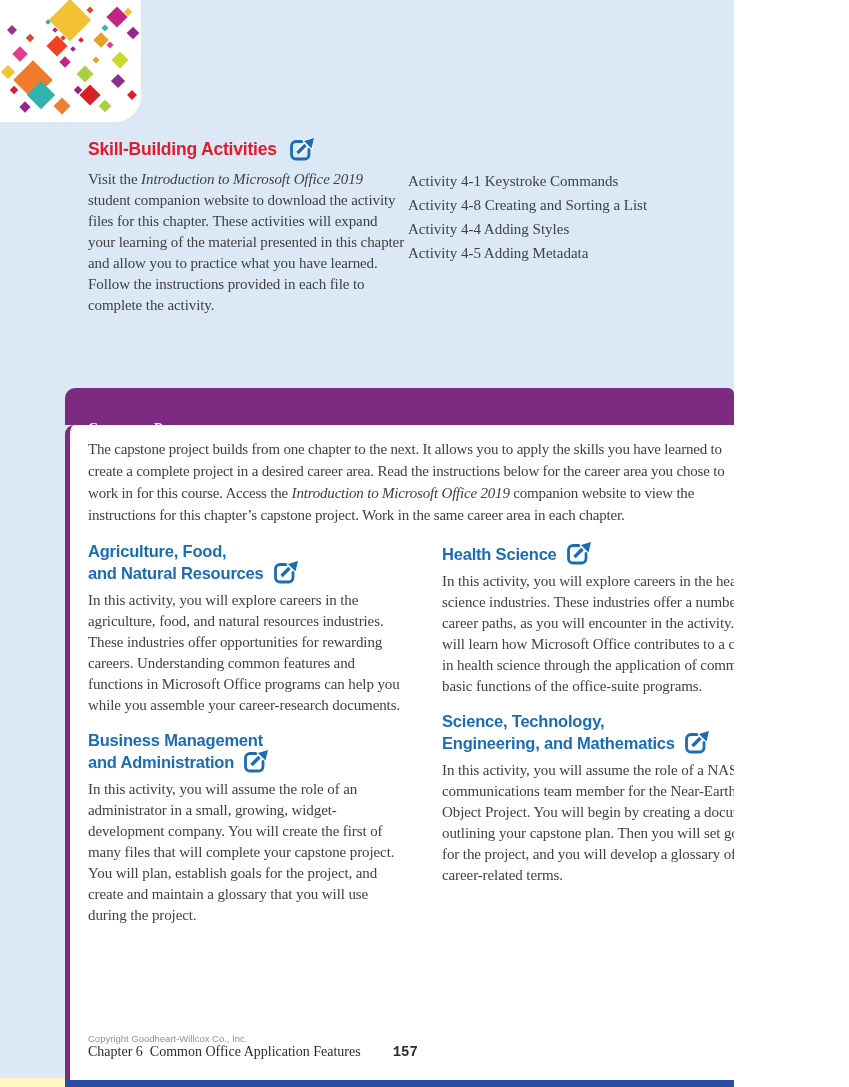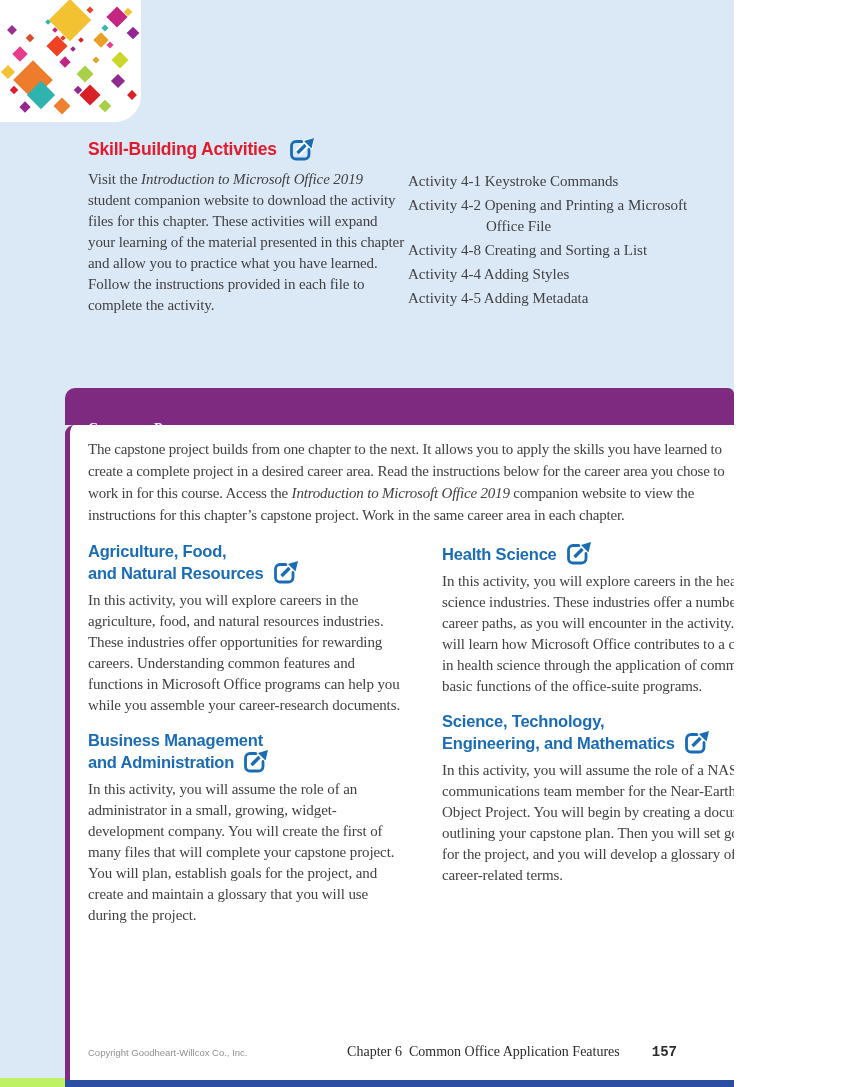--- a/index.html
+++ b/index.html
@@ -1,16 +1,16 @@
 <!DOCTYPE html>
 <html style="--bg-color: #dbe8f5; --accent-purple: #7e2a80; --accent-blue: #1a6cb5; --accent-red: #e11b2c; --text-color: #414042; --footer-gray: #8f9194; --bottom-bar-color: #2b4ea2;"><head>
 <meta charset="utf-8">
 <style>
   html,body{margin:0;padding:0;background:#fff;}
-  .page{position:relative;width:734px;height:1087px;overflow:hidden;background:#bef264;
+  .page{position:relative;width:734px;height:1087px;overflow:hidden;background:#fef9c3;
         font-family:"Liberation Serif",serif;}
   .bg{position:absolute;left:0;top:0;width:849px;height:1078px;background:var(--bg-color,#dbe8f5);}
   
   .mosaic{position:absolute;left:0;top:0;width:141px;height:122px;background:#fff;
           border-radius:0 0 26px 0;overflow:hidden;}
   .mosaic svg{display:block;}
   
   .skill{position:absolute;left:88px;top:138px;width:740px;}
   .skill-head{display:flex;align-items:center;gap:11px;margin-bottom:8px;}
   .skill-title{font-family:"Liberation Sans",sans-serif;font-weight:700;font-size:17.5px;
@@ -33,21 +33,21 @@
   .cap-intro{width:655px;font-size:15px;line-height:22px;letter-spacing:-0.2px;}
   .careers{display:grid;grid-template-columns:318px 332px;column-gap:11px;margin-top:16px;gap:36px;}
   .career h3{margin:15px 0 6px;font-family:"Liberation Sans",sans-serif;font-weight:700;
              font-size:16.5px;line-height:19px;letter-spacing:-0.2px;color:var(--accent-blue,#1a6cb5);}
   .career:first-child h3{margin-top:0;}
   .h-text{white-space:pre-line;}
   .ext-icon{width:26px;height:23px;margin-left:8px;vertical-align:-5px;color:var(--accent-blue,#1a6cb5);}
   .skill-head .ext-icon{margin-left:0;vertical-align:middle;}
   
   .cap-footer{position:absolute;left:18px;right:57px;bottom:27px;display:flex;
-              justify-content:space-between;align-items:baseline;}
+              justify-content:center;align-items:baseline;flex-direction:column;}
   .copyright{font-family:"Liberation Sans",sans-serif;font-size:9.5px;color:var(--footer-gray,#8f9194);}
   .chapter-line{font-size:14px;color:#2d2a2b;white-space:pre;}
   .page-num{font-weight:700;margin-left:32px;font-family:Liberation Mono, monospace;}
   .bottom-bar{position:absolute;left:0;right:0;bottom:0;height:7px;background:var(--bottom-bar-color,#2b4ea2);}
   .defs{position:absolute;width:0;height:0;overflow:hidden;}
 </style>
 </head>
 <body>
 
 <svg class="defs" aria-hidden="true">
@@ -111,21 +111,20 @@
     <div class="skill-head">
       <span class="skill-title">Skill-Building Activities</span>
       <svg class="ext-icon">
           <use href="#ext-link"></use>
         </svg>
     </div>
     <div class="cols">
       <p class="body-text"><span>Visit the </span><em>Introduction to Microsoft Office 2019</em><span> student companion website to download the activity files for this chapter. These activities will expand your learning of the material presented in this chapter and allow you to practice what you have learned. Follow the instructions provided in each file to complete the activity.</span></p>
       <ul class="activities">
         <li>Activity 4-1 Keystroke Commands</li>
-        <li>Activity 4-2 Opening and Printing a Microsoft Office File</li>
         <li>Activity 4-8 Creating and Sorting a List</li>
         <li>Activity 4-4 Adding Styles</li>
         <li>Activity 4-5 Adding Metadata</li>
       </ul>
     </div>
   </div>
 
   <div class="capstone">
     <div class="banner">
       <span class="banner-title">Capstone Project</span>

